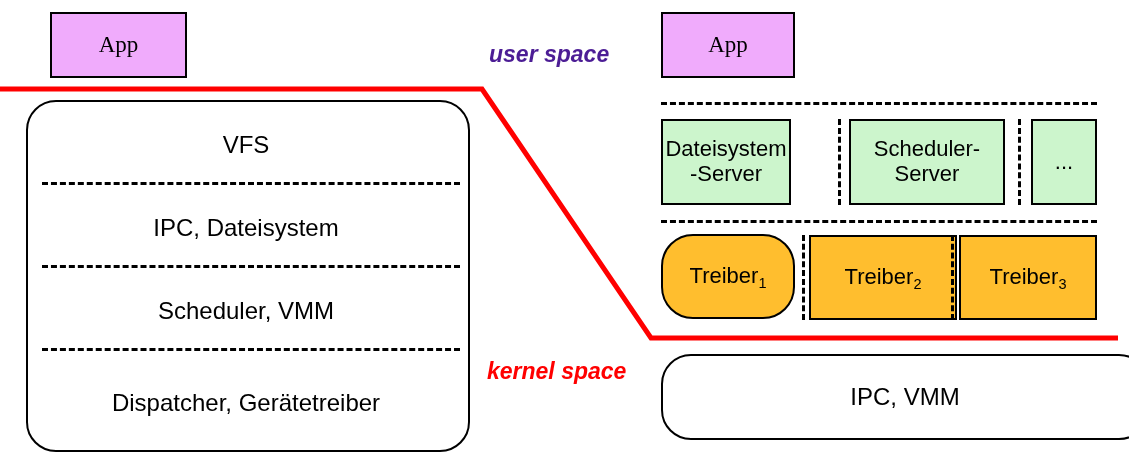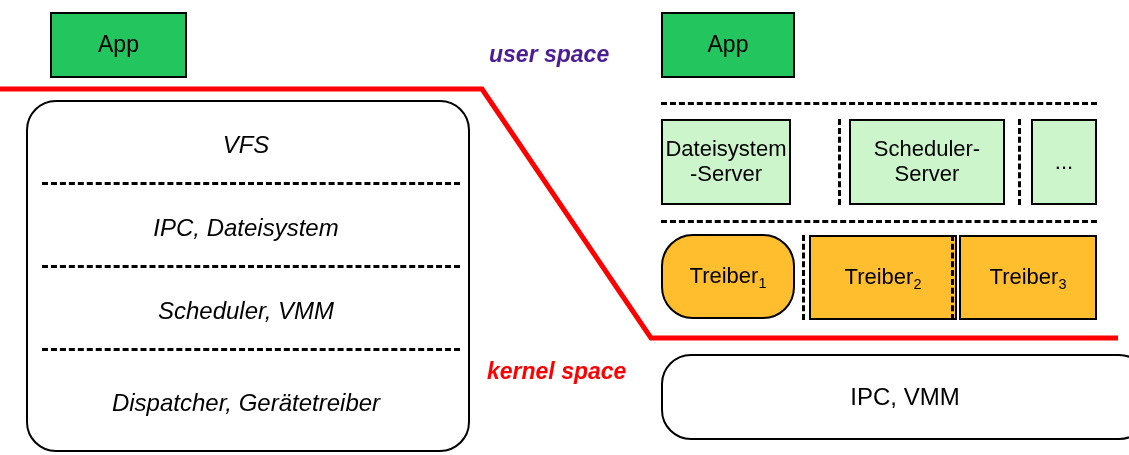--- a/index.html
+++ b/index.html
@@ -24,23 +24,24 @@
     box-sizing: border-box;
     display: flex;
     align-items: center;
     justify-content: center;
     text-align: center;
     color: #000000;
     line-height: 1.12;
   }
 
   .app-box {
-    background: #22c55e;
+    background: #f0abfc;
     border: 2px solid #000000;
     font-size: 23px;
+    font-family: Liberation Serif, serif;
   }
 
   .kernel-outline {
     background: #ffffff;
     border: 2px solid #000000;
     border-radius: 30px;
   }
 
   .server-box {
     background: #ccf5cc;
@@ -55,21 +56,20 @@
   }
 
   .mono-row {
     position: absolute;
     display: flex;
     align-items: center;
     justify-content: center;
     font-size: 24px;
     color: #000000;
     text-align: center;
-    font-style: italic;
   }
 
   
   .hdash {
     position: absolute;
     border-top: 3px dashed #000000;
     height: 0;
   }
   .vdash {
     position: absolute;

